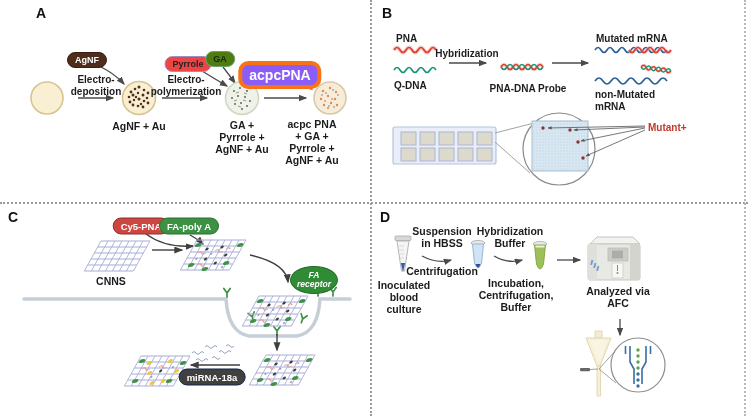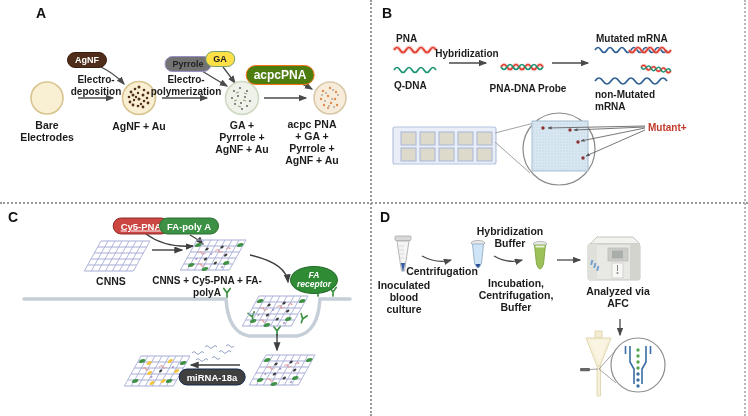--- a/index.html
+++ b/index.html
@@ -12,23 +12,23 @@
   .divider-r{position:absolute;left:744px;top:0;height:416px;width:0;border-left:2px dotted #b7b7b7;}
   .t{position:absolute;font-weight:700;font-size:10px;line-height:1.15;color:#1c1c1c;
      white-space:pre-line;text-align:center;transform:translateX(-50%);}
   .t11{font-size:10.5px;}
   .tl{transform:none;text-align:left;}
   .red{color:#c0392b;text-align:right;}
   .panel-label{position:absolute;font-weight:700;font-size:14px;color:#111;}
   .pill{position:absolute;transform:translate(-50%,-50%);border-radius:10px;font-weight:700;
         font-size:9px;padding:2px 7px;white-space:nowrap;color:#fff;}
   .pill-agnf{background:#4f2d1a;border:1px solid #3a2012;}
-  .pill-pyrrole{background:#737373;border:1px solid #9a90c8;color:#222;}
-  .pill-ga{background:#fde047;border:1px solid #74a070;color:#222;}
-  .pill-acpc{background:#4d7c0f;border:1px solid #f97316;font-size:12px;}
+  .pill-pyrrole{background:#ef4444;border:1px solid #9a90c8;color:#222;}
+  .pill-ga{background:#4d7c0f;border:1px solid #74a070;color:#222;}
+  .pill-acpc{background:#8b5cf6;border:4px solid #f97316;font-size:14px;}
   .pill-cy5{background:#cc4742;border:1.5px solid #8d2f2a;font-size:9.5px;}
   .pill-fa{background:#3d9144;border:1.5px solid #2a6e31;font-size:9.5px;}
   .pill-mirna{background:#404040;border:1px solid #12264c;font-size:9.5px;}
   .fa-receptor{position:absolute;transform:translate(-50%,-50%);width:46px;height:26px;
         border-radius:50%;background:#2f8c35;border:1px solid #236c29;color:#fff;
         font-weight:700;font-size:8.5px;line-height:1.05;display:flex;align-items:center;
         justify-content:center;text-align:center;white-space:pre-line;}
 </style>
 </head>
 <body>
@@ -133,22 +133,20 @@
     </svg>
     <div class="panel-label" style="left:36px;top:5px;">A</div>
     <div class="pill pill-agnf" style="left:87px;top:60px;">AgNF</div>
     <div class="pill pill-pyrrole" style="left:188px;top:64px;">Pyrrole</div>
     <div class="pill pill-ga" style="left:220px;top:59px;">GA</div>
     <div class="pill pill-acpc" style="left:280px;top:75px;">acpcPNA</div>
     <div class="t" style="left:96px;top:74px;">Electro-
 deposition</div>
     <div class="t" style="left:186px;top:74px;">Electro-
 polymerization</div>
-    <div class="t t11" style="left:47px;top:119px;">Bare
-Electrodes</div>
     <div class="t t11" style="left:139px;top:120px;">AgNF + Au</div>
     <div class="t t11" style="left:242px;top:119px;">GA +
 Pyrrole +
 AgNF + Au</div>
     <div class="t t11" style="left:312px;top:118px;">acpc PNA
 + GA +
 Pyrrole +
 AgNF + Au</div>
   </section>
 
@@ -354,25 +352,23 @@
       </g>
 
       <line x1="240" y1="162" x2="191" y2="162" stroke="#3f3f3f" stroke-width="1.4" marker-end="url(#ahC)"></line>
 
       <g transform="translate(141,153) skewX(-29)">
         <use href="#latC"></use>
           <use href="#decoC2"></use>
       </g>
     </svg>
     <div class="panel-label" style="left:8px;top:6px;">C</div>
-    <div class="pill pill-cy5" style="left:141px;top:23px;text-decoration:underline;">Cy5-PNA</div>
+    <div class="pill pill-cy5" style="left:141px;top:23px;">Cy5-PNA</div>
     <div class="pill pill-fa" style="left:189px;top:23px;">FA-poly A</div>
     <div class="t t11" style="left:111px;top:72px;">CNNS</div>
-    <div class="t" style="left:207px;top:72px;">CNNS + Cy5-PNA + FA-
-polyA</div>
     <div class="fa-receptor" style="left:314px;top:77px;font-style:italic;">FA
 receptor</div>
     <div class="pill pill-mirna" style="left:212px;top:174px;">miRNA-18a</div>
   </section>
 
   <section class="panel" style="left:374px;top:203px;width:374px;height:213px;">
     <svg width="374" height="213" viewBox="0 0 374 213">
       <defs>
         <marker id="ahD" markerWidth="8" markerHeight="8" refX="5.5" refY="2.5" orient="auto">
           <path d="M0,0 L6.5,2.5 L0,5 Z" fill="#4a4a4a"></path>
@@ -454,20 +450,22 @@
             <circle cx="264" cy="165" r="1.7"></circle>
         </g>
         <g fill="#3a6ea5">
           <circle cx="264" cy="171" r="1.7"></circle>
             <circle cx="264" cy="177" r="1.7"></circle>
           <circle cx="264" cy="183" r="1.7"></circle>
         </g>
       </g>
     </svg>
     <div class="panel-label" style="left:6px;top:6px;">D</div>
+    <div class="t t11" style="left:68px;top:22px;">Suspension
+in HBSS</div>
     <div class="t t11" style="left:68px;top:62px;">Centrifugation</div>
     <div class="t t11" style="left:136px;top:22px;">Hybridization
 Buffer</div>
     <div class="t t11" style="left:142px;top:74px;">Incubation,
 Centrifugation,
 Buffer</div>
     <div class="t t11" style="left:244px;top:82px;">Analyzed via
 AFC</div>
     <div class="t t11" style="left:30px;top:76px;">Inoculated
 blood

